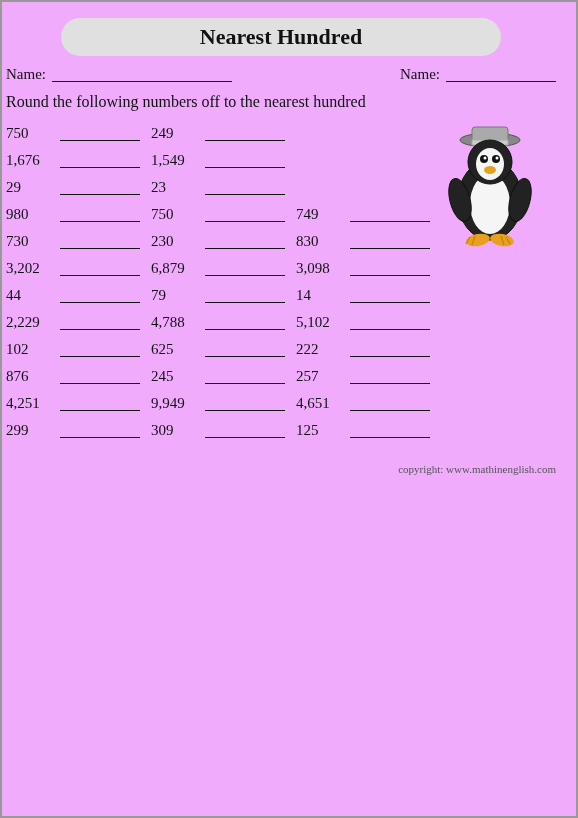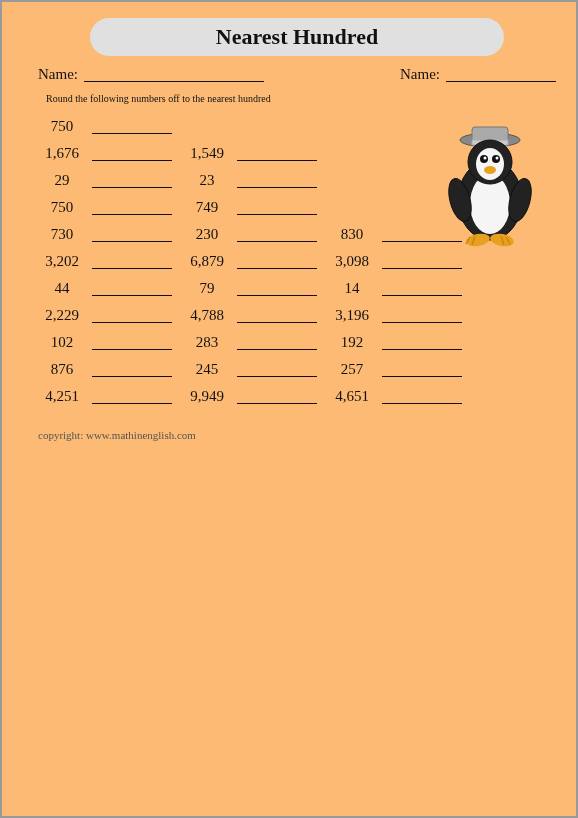--- a/index.html
+++ b/index.html
@@ -7,23 +7,23 @@
       width: 578px;
       min-height: 818px;
       background: #fff;
       font-family: 'Comic Sans MS', 'Chalkboard SE', cursive;
       font-size: 15px;
       color: #111;
     }
     .page {
       width: 578px;
       min-height: 818px;
-      background: #fdba74;
+      background: #f0abfc;
       border: 2px solid #999;
-      padding: 10px 20px 10px 36px;
+      padding: 10px 20px 10px 4px;
       position: relative;
     }
     .title-box {
       background: #e0e0e0;
       border-radius: 20px;
       text-align: center;
       padding: 6px 20px;
       margin: 6px auto 10px auto;
       width: 80%;
       font-size: 22px;
@@ -47,23 +47,22 @@
       width: 180px;
       height: 14px;
     }
     .underline-short {
       display: inline-block;
       border-bottom: 1.5px solid #111;
       width: 110px;
       height: 14px;
     }
     .instructions {
-      font-size: 10px;
+      font-size: 16px;
       margin-bottom: 14px;
-      margin-left: 8px;
     }
     .content-area {
       display: flex;
       align-items: flex-start;
     }
     .problems-area {
       flex: 1;
     }
     .penguin-area {
       width: 140px;
@@ -79,30 +78,30 @@
     }
     .problem {
       width: 145px;
       display: flex;
       align-items: center;
       gap: 6px;
       font-size: 15px;
     }
     .problem-num {
       min-width: 48px;
-      text-align: center;
+      text-align: left;
     }
     .answer-line {
       display: inline-block;
       border-bottom: 1.5px solid #111;
       width: 80px;
       height: 14px;
     }
     .copyright {
-      text-align: left;
+      text-align: right;
       font-size: 11px;
       color: #555;
       margin-top: 14px;
     }
   </style>
 </head>
 <body>
 
 <div class="page">
 
@@ -122,20 +121,24 @@
   <div class="instructions">Round the following numbers off to the nearest hundred</div>
 
   <div class="content-area">
     <div class="problems-area">
 
       <div class="row">
         <div class="problem">
           <span class="problem-num">750</span>
           <span class="answer-line"></span>
         </div>
+        <div class="problem">
+          <span class="problem-num">249</span>
+          <span class="answer-line"></span>
+        </div>
       </div>
 
       <div class="row">
         <div class="problem">
           <span class="problem-num">1,676</span>
           <span class="answer-line"></span>
         </div>
         <div class="problem">
           <span class="problem-num">1,549</span>
           <span class="answer-line"></span>
@@ -148,20 +151,24 @@
           <span class="answer-line"></span>
         </div>
         <div class="problem">
           <span class="problem-num">23</span>
           <span class="answer-line"></span>
         </div>
       </div>
 
       <div class="row">
         <div class="problem">
+          <span class="problem-num">980</span>
+          <span class="answer-line"></span>
+        </div>
+        <div class="problem">
           <span class="problem-num">750</span>
           <span class="answer-line"></span>
         </div>
         <div class="problem">
           <span class="problem-num">749</span>
           <span class="answer-line"></span>
         </div>
       </div>
 
       <div class="row">
@@ -212,36 +219,36 @@
       <div class="row">
         <div class="problem">
           <span class="problem-num">2,229</span>
           <span class="answer-line"></span>
         </div>
         <div class="problem">
           <span class="problem-num">4,788</span>
           <span class="answer-line"></span>
         </div>
         <div class="problem">
-          <span class="problem-num">3,196</span>
+          <span class="problem-num">5,102</span>
           <span class="answer-line"></span>
         </div>
       </div>
 
       <div class="row">
         <div class="problem">
           <span class="problem-num">102</span>
           <span class="answer-line"></span>
         </div>
         <div class="problem">
-          <span class="problem-num">283</span>
-          <span class="answer-line"></span>
-        </div>
-        <div class="problem">
-          <span class="problem-num">192</span>
+          <span class="problem-num">625</span>
+          <span class="answer-line"></span>
+        </div>
+        <div class="problem">
+          <span class="problem-num">222</span>
           <span class="answer-line"></span>
         </div>
       </div>
 
       <div class="row">
         <div class="problem">
           <span class="problem-num">876</span>
           <span class="answer-line"></span>
         </div>
         <div class="problem">
@@ -262,20 +269,34 @@
         <div class="problem">
           <span class="problem-num">9,949</span>
           <span class="answer-line"></span>
         </div>
         <div class="problem">
           <span class="problem-num">4,651</span>
           <span class="answer-line"></span>
         </div>
       </div>
 
+      <div class="row">
+        <div class="problem">
+          <span class="problem-num">299</span>
+          <span class="answer-line"></span>
+        </div>
+        <div class="problem">
+          <span class="problem-num">309</span>
+          <span class="answer-line"></span>
+        </div>
+        <div class="problem">
+          <span class="problem-num">125</span>
+          <span class="answer-line"></span>
+        </div>
+      </div>
 
     </div>
 
     <div class="penguin-area" style="position:absolute; right: 18px; top: 120px;">
       <svg width="120" height="130" viewBox="0 0 120 130">
 
         <ellipse cx="62" cy="18" rx="30" ry="7" fill="#888" stroke="#555" stroke-width="1"></ellipse>
 
         <rect x="44" y="5" width="36" height="16" rx="3" fill="#aaa" stroke="#777" stroke-width="1"></rect>
 

